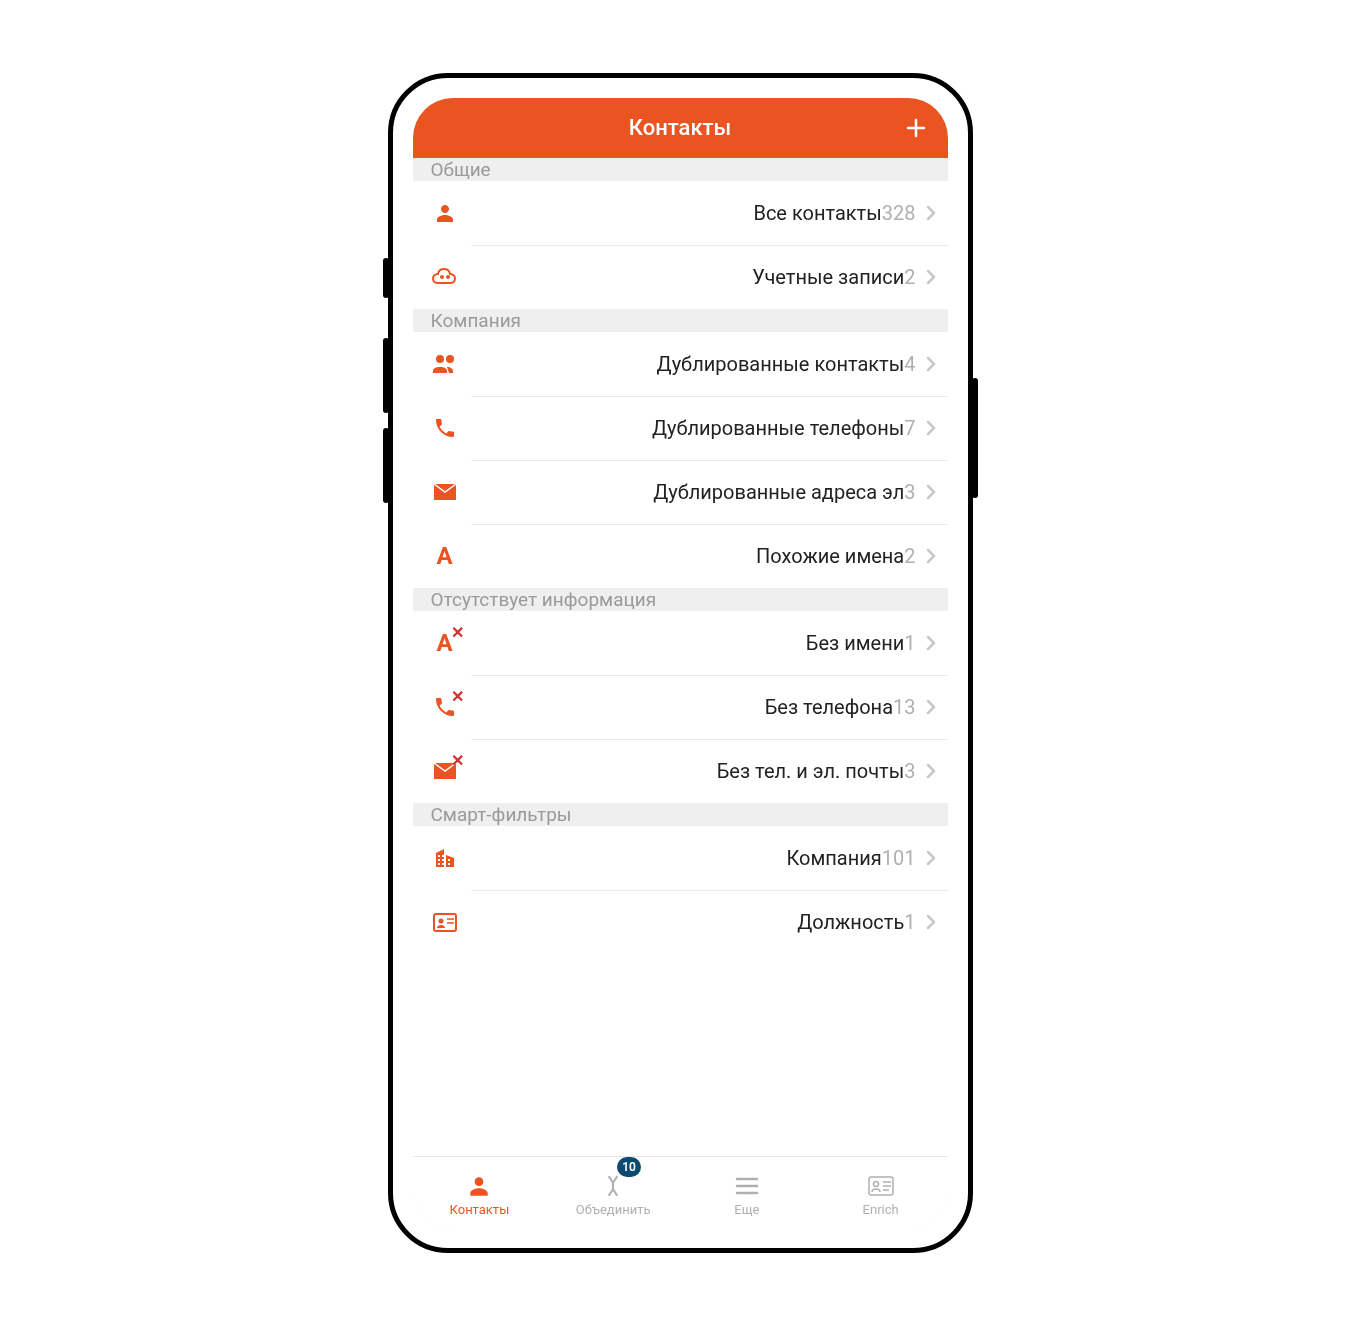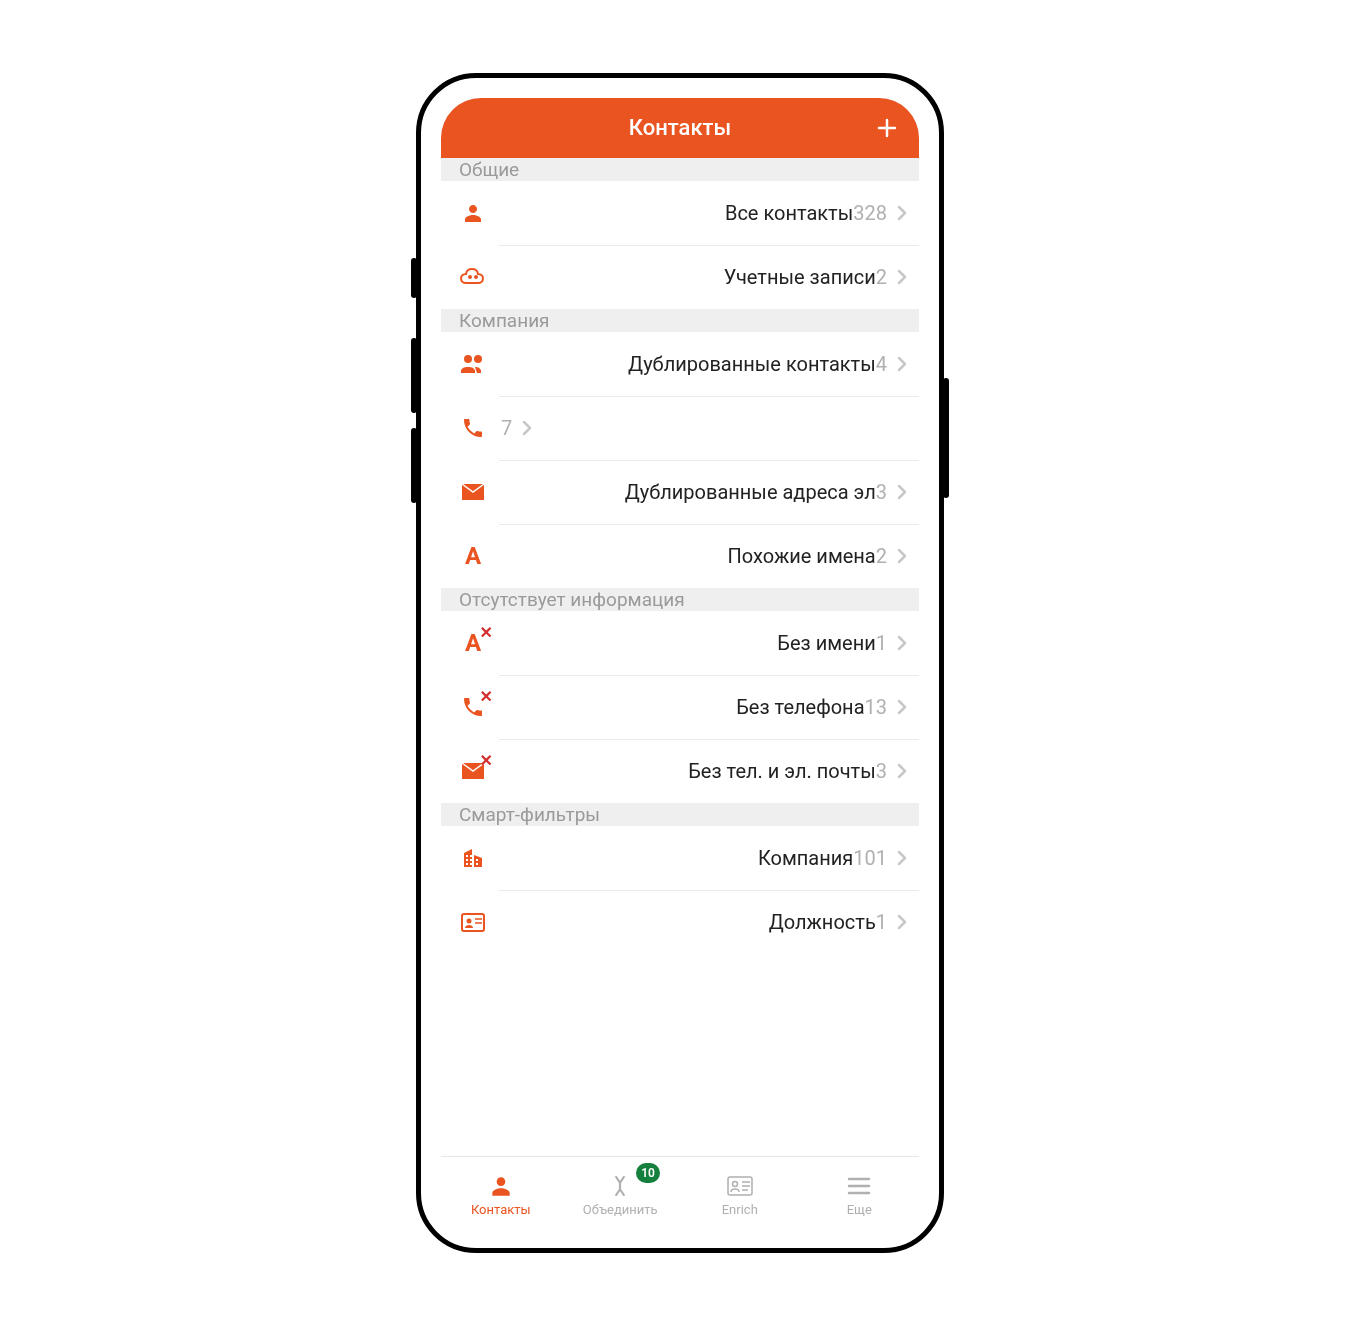--- a/index.html
+++ b/index.html
@@ -6,21 +6,21 @@
     body {
       background: #ffffff;
       font-family: -apple-system, BlinkMacSystemFont, "Segoe UI", Roboto, Helvetica, Arial, sans-serif;
       width: 1360px;
       height: 1325px;
       display: flex;
       align-items: center;
       justify-content: center;
     }
     .phone-frame {
-      width: 528px;
+      width: 585px;
       height: 1180px;
       border: 5px solid #000;
       border-radius: 60px;
       position: relative;
       padding: 20px;
       background: #fff;
     }
     .side-btn {
       position: absolute;
       background: #000;
@@ -137,24 +137,24 @@
       gap: 2px;
       color: #b0b0b0;
       position: relative;
       padding-top: 4px;
     }
     .tab.active { color: #E95420; }
     .tab-label { font-size: 13px; }
     .tab-icon { width: 28px; height: 28px; display: flex; align-items: center; justify-content: center; }
     .badge {
       position: absolute;
-      top: 6px;
+      top: 0;
       left: 50%;
-      margin-left: 16px;
-      background: #15803d;
+      margin-left: 4px;
+      background: #0c4a6e;
       color: #fff;
       border-radius: 10px;
       font-size: 12px;
       min-width: 20px;
       height: 20px;
       display: flex;
       align-items: center;
       justify-content: center;
       padding: 0 5px;
       font-weight: 600;
@@ -243,20 +243,21 @@
             </svg>
         </span>
       </div>
 
       <div class="row">
         <span class="row-icon">
           <svg width="24" height="24" viewBox="0 0 24 24" fill="#E95420">
               <path d="M6.6 10.8c1.4 2.8 3.8 5.2 6.6 6.6l2.2-2.2c.3-.3.7-.4 1-.2 1.2.4 2.4.6 3.6.6.6 0 1 .4 1 1V20c0 .6-.4 1-1 1C10.6 21 3 13.4 3 4c0-.6.4-1 1-1h3.4c.6 0 1 .4 1 1 0 1.2.2 2.4.6 3.6.1.3 0 .7-.2 1l-2.2 2.2z"></path>
             </svg>
         </span>
+        <span class="row-label">Дублированные телефоны</span>
         <span class="row-count">7</span>
         <span class="row-chevron">
           <svg width="10" height="16" viewBox="0 0 10 16">
               <path d="M2 2l6 6-6 6" stroke="#c8c8c8" stroke-width="2.5" fill="none" stroke-linecap="round" stroke-linejoin="round"></path>
             </svg>
         </span>
       </div>
 
       <div class="row">
         <span class="row-icon">
@@ -380,36 +381,36 @@
         <span class="tab-label">Контакты</span>
       </div>
       <div class="tab">
         <span class="badge">10</span>
         <span class="tab-icon">
           <svg width="26" height="26" viewBox="0 0 24 24" fill="none" stroke="#b0b0b0" stroke-width="2">
               <path d="M8 3l4 6 4-6M12 9v6l-4 6m4-6l4 6"></path>
             </svg>
         </span>
         <span class="tab-label">Объединить</span>
+      </div>
+      <div class="tab">
+        <span class="tab-icon">
+          <svg width="24" height="20" viewBox="0 0 24 20" stroke="#b0b0b0" stroke-width="2.5" stroke-linecap="round">
+              <path d="M2 3h20M2 10h20M2 17h20"></path>
+            </svg>
+        </span>
+        <span class="tab-label">Еще</span>
       </div>
       <div class="tab">
         <span class="tab-icon">
           <svg width="28" height="22" viewBox="0 0 28 22" fill="none" stroke="#b0b0b0" stroke-width="1.5">
               <rect x="2" y="2" width="24" height="18" rx="2"></rect>
               <circle cx="9" cy="9" r="2.5"></circle>
               <path d="M5 17c0-2 2-3 4-3s4 1 4 3"></path>
               <path d="M16 7h8M16 11h8M16 15h6"></path>
             </svg>
         </span>
         <span class="tab-label">Enrich</span>
       </div>
-      <div class="tab">
-        <span class="tab-icon">
-          <svg width="24" height="20" viewBox="0 0 24 20" stroke="#b0b0b0" stroke-width="2.5" stroke-linecap="round">
-              <path d="M2 3h20M2 10h20M2 17h20"></path>
-            </svg>
-        </span>
-        <span class="tab-label">Еще</span>
-      </div>
     </div>
 
   </div>
 </div>
 
 </body></html>

